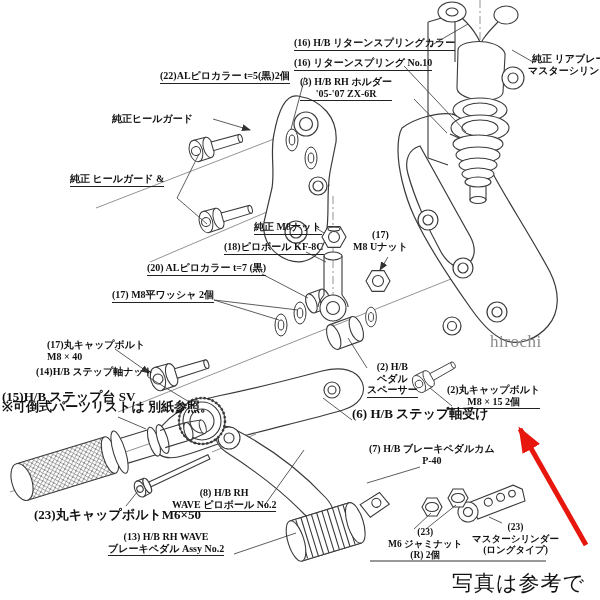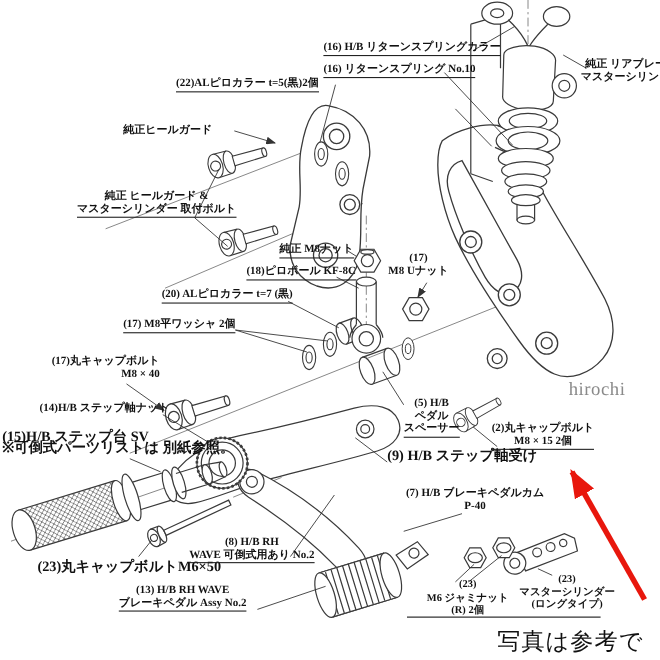--- a/index.html
+++ b/index.html
@@ -7,25 +7,25 @@
     position:relative;width:600px;height:600px;background:#ffffff;overflow:hidden;
     font-family:Liberation Serif, serif;color:#111;
   }
   #art{position:absolute;left:0;top:0;}
   .lbl{
     position:absolute;font-weight:bold;font-size:10px;line-height:11.5px;
     white-space:nowrap;color:#111;z-index:5;
   }
   .u{border-bottom:1.2px solid #222;padding-bottom:1px;}
   .ctr{text-align:center;}
-  .rt{text-align:right;}
+  .rt{text-align:left;margin-top:16px;}
   .sm{font-size:13px;line-height:10px;}
   .wm{
-    position:absolute;left:490px;top:344px;font-size:17px;font-weight:normal;
-    color:#8a8a8a;z-index:4;letter-spacing:.5px;margin-left:27px;
+    position:absolute;left:490px;top:332px;font-size:17px;font-weight:normal;
+    color:#8a8a8a;z-index:4;letter-spacing:.5px;
   }
   .caption{
     position:absolute;left:452px;top:569px;font-size:21px;font-weight:500;
     color:#111;z-index:5;letter-spacing:1px;
   }
 </style>
 </head>
 <body>
 
 <div id="stage">
@@ -243,56 +243,57 @@
 
     <g>
       <path d="M586,545 L520,429" stroke="#e8170d" stroke-width="5" fill="none" marker-end="url(#rah)"></path>
     </g>
   </svg>
 
   <div class="lbl u" style="left:294px;top:37px"><span>(16) H/B リターンスプリングカラー</span></div>
 
   <div class="lbl u" style="left:294px;top:57px"><span>(16) リターンスプリング No.10</span></div>
 
+  <div class="lbl u ctr" style="left:300px;top:76px"><span>(3) H/B RH ホルダー</span><br><span>'05-'07 ZX-6R</span></div>
 
   <div class="lbl u" style="left:160px;top:70px"><span>(22)ALピロカラー t=5(黒)2個</span></div>
 
   <div class="lbl ctr" style="left:528px;top:53px"><span>純正 リアブレーキ</span><br><span>マスターシリンダー</span></div>
 
   <div class="lbl" style="left:112px;top:113px"><span>純正ヒールガード</span></div>
 
-  <div class="lbl u ctr" style="left:70px;top:173px"><span>純正 ヒールガード &amp;</span><br><span>マスターシリンダー 取付ボルト</span></div>
+  <div class="lbl u ctr" style="left:70px;top:173px"><span>純正 ヒールガード &amp;</span><br></div>
 
   <div class="lbl u" style="left:254px;top:221px"><span>純正 M8ナット</span></div>
 
   <div class="lbl u" style="left:224px;top:241px"><span>(18)ピロボール KF-8C</span></div>
 
   <div class="lbl u" style="left:147px;top:262px"><span>(20) ALピロカラー t=7 (黒)</span></div>
 
   <div class="lbl u" style="left:112px;top:289px"><span>(17) M8平ワッシャ 2個</span></div>
 
   <div class="lbl ctr" style="left:353px;top:229px"><span>(17)</span><br><span>M8 Uナット</span></div>
 
   <div class="lbl rt" style="left:47px;top:323px"><span>(17)丸キャップボルト</span><br><span>M8 × 40</span></div>
 
   <div class="lbl" style="left:36px;top:366px"><span>(14)H/B ステップ軸ナット</span></div>
 
   <div class="lbl sm" style="left:2px;top:392px"><span>(15)H/B ステップ台 SV</span><br><span>※可倒式パーツリストは 別紙参照。</span></div>
 
-  <div class="lbl u ctr" style="left:367px;top:361px"><span>(5) H/B</span><br><span>ペダル</span><br><span>スペーサー</span></div>
+  <div class="lbl u ctr" style="left:367px;top:361px"><span>(2) H/B</span><br><span>ペダル</span><br><span>スペーサー</span></div>
 
   <div class="lbl u ctr" style="left:447px;top:384px"><span>(2)丸キャップボルト</span><br><span>M8 × 15 2個</span></div>
 
-  <div class="lbl sm" style="left:352px;top:409px"><span>(9) H/B ステップ軸受け</span><br></div>
+  <div class="lbl sm" style="left:352px;top:409px"><span>(6) H/B ステップ軸受け</span><br></div>
 
   <div class="lbl ctr" style="left:369px;top:443px"><span>(7) H/B ブレーキペダルカム</span><br><span>P-40</span></div>
 
   <div class="lbl sm" style="left:34px;top:510px"><span>(23)丸キャップボルトM6×50</span></div>
 
-  <div class="lbl u ctr" style="left:172px;top:487px"><span>(8) H/B RH</span><br><span>WAVE 可倒式用あり No.2</span></div>
+  <div class="lbl u ctr" style="left:172px;top:487px"><span>(8) H/B RH</span><br><span>WAVE ピロボール No.2</span></div>
 
   <div class="lbl u ctr" style="left:108px;top:531px"><span>(13) H/B RH WAVE</span><br><span>ブレーキペダル Assy No.2</span></div>
 
   <div class="lbl ctr" style="left:388px;top:527px;font-size:9.5px"><span>(23)</span><br><span>M6 ジャミナット</span><br><span>(R) 2個</span></div>
 
   <div class="lbl ctr" style="left:472px;top:522px;font-size:9.5px"><span>(23)</span><br><span>マスターシリンダー</span><br><span>(ロングタイプ)</span></div>
 
   <div class="wm">hirochi</div>
 
   <div class="caption">写真は参考です</div>

